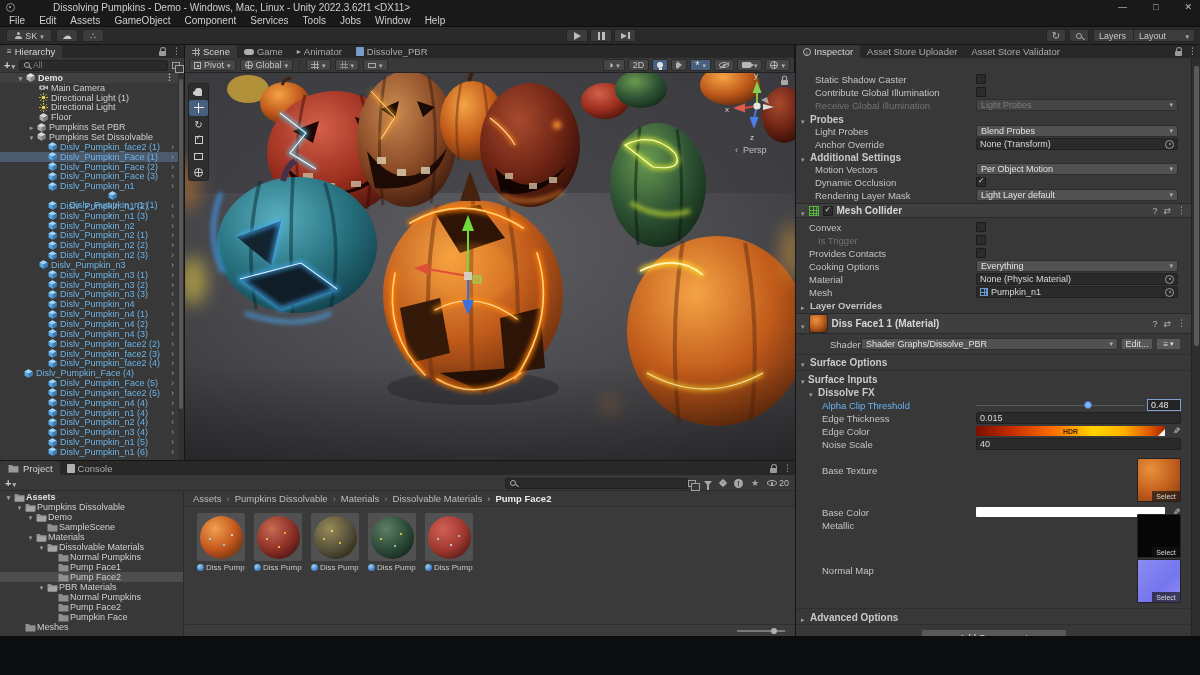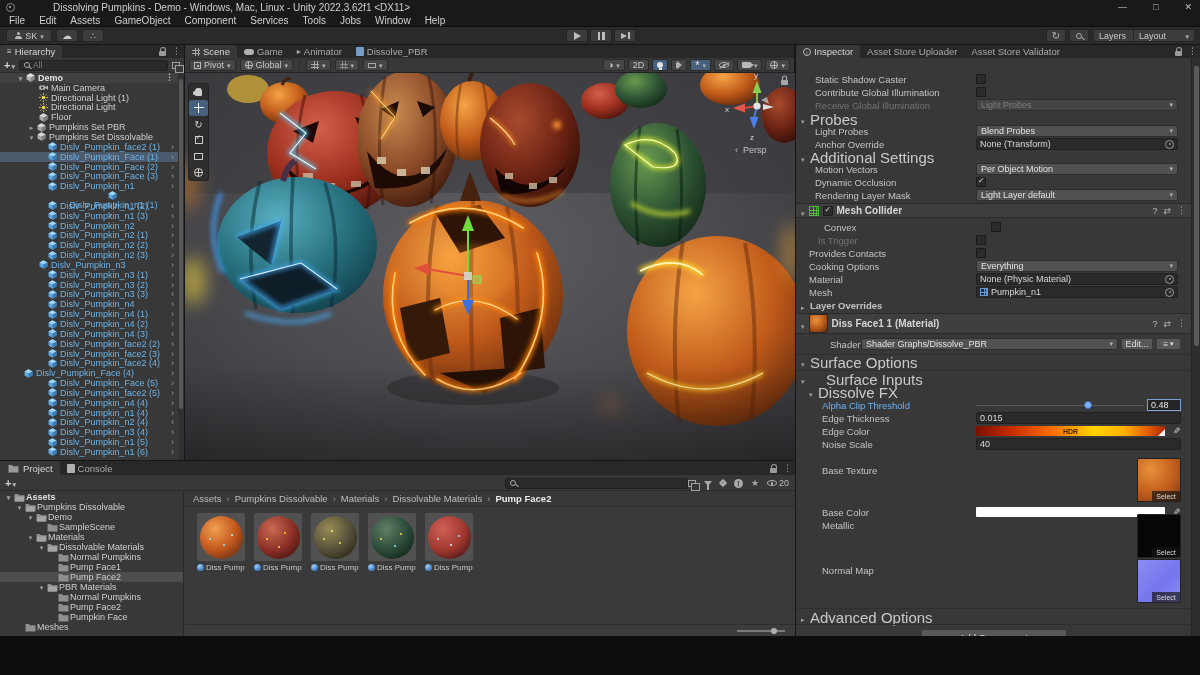--- a/index.html
+++ b/index.html
@@ -105,21 +105,21 @@
   .i-trans { width:9px; height:9px; border:1px solid #ccc; border-radius:50%;
     background:linear-gradient(#ccc,#ccc) center/9px 1px no-repeat, linear-gradient(#ccc,#ccc) center/1px 9px no-repeat; }
 
   
   #insp { left:795px; top:45px; width:405px; height:591px; border-left:1px solid #161616; }
   #insp-content { position:absolute; left:0; top:13px; right:9px; bottom:0; }
   .irow { position:absolute; left:0; right:0; height:12px; display:flex; align-items:center; }
   .ilabel { font-size:9.5px; color:#c4c4c4; white-space:nowrap; }
   .ilabel.gray { color:#747474; }
   .ilabel.blue { color:#6db3f2; }
-  .ihdr { font-size:15px; font-weight:normal; color:#c9c9c9; }
+  .ihdr { font-size:10px; font-weight:bold; color:#c9c9c9; }
   .itw { position:absolute; left:5px; width:8px; }
   .cbox { position:absolute; left:180px; width:10px; height:10px; background:#2b2b2b; border:1px solid #1a1a1a; border-radius:1px; }
   .cbox.on::after { content:"✓"; position:absolute; left:1px; top:-2px; font-size:8px; color:#dedede; }
   .ddown { position:absolute; left:180px; right:13px; height:12px; background:#515151; border:1px solid #2e2e2e; border-radius:2px;
            font-size:9px; color:#e2e2e2; line-height:10px; padding:0 4px; display:flex; align-items:center; }
   .ddown.disabled { background:#454545; color:#7c7c7c; }
   .ddown .dd-a { margin-left:auto; font-size:7px; color:#b0b0b0; }
   .objfield { position:absolute; left:180px; right:13px; height:12px; background:#2a2a2a; border:1px solid #212121; border-radius:2px;
               font-size:9px; color:#d8d8d8; display:flex; align-items:center; padding:0 3px; gap:3px; }
   .picker { margin-left:auto; width:9px; height:9px; border:1px solid #9a9a9a; border-radius:50%; position:relative; flex:0 0 auto; }
@@ -1118,21 +1118,21 @@
         <span class="twisty-o"></span>
         <span class="meshcol-ic"></span>
         <span class="chk-inline"></span>
         <span class="name">Mesh Collider</span>
         <span class="hdr-icons">
             <span>?</span>
             <span>⇄</span>
             <span class="kebab">⋮</span>
           </span>
       </div>
-      <div class="irow" style="top:163px;margin-left:15px;">
+      <div class="irow" style="top:163px;">
           <span class="ilabel" style="margin-left:13px;">Convex</span>
           <span class="cbox"></span>
         </div>
       <div class="irow" style="top:176px;">
           <span class="ilabel gray" style="margin-left:22px;">Is Trigger</span>
           <span class="cbox"></span>
         </div>
       <div class="irow" style="top:189px;">
           <span class="ilabel" style="margin-left:13px;">Provides Contacts</span>
           <span class="cbox"></span>
@@ -1188,21 +1188,21 @@
       </div>
 
       <div class="sub-sep" style="top:296px;"></div>
       <div class="irow" style="top:298px;">
           <span class="itw twisty-o"></span>
           <span class="ihdr" style="margin-left:14px;">Surface Options</span>
         </div>
       <div class="sub-sep" style="top:312px;"></div>
       <div class="irow" style="top:315px;">
           <span class="itw twisty-o"></span>
-          <span class="ihdr" style="margin-left:30px;">Surface Inputs</span>
+          <span class="ihdr" style="margin-left:12px;">Surface Inputs</span>
         </div>
       <div class="irow" style="top:328px;">
           <span class="itw twisty-o" style="left:13px;"></span>
           <span class="ihdr" style="margin-left:22px;">Dissolve FX</span>
         </div>
 
       <div class="irow" style="top:341px;">
           <span class="ilabel blue" style="margin-left:26px;">Alpha Clip Threshold</span>
         <div class="slider-track">
             <span class="slider-handle" style="left:108px;"></span>

